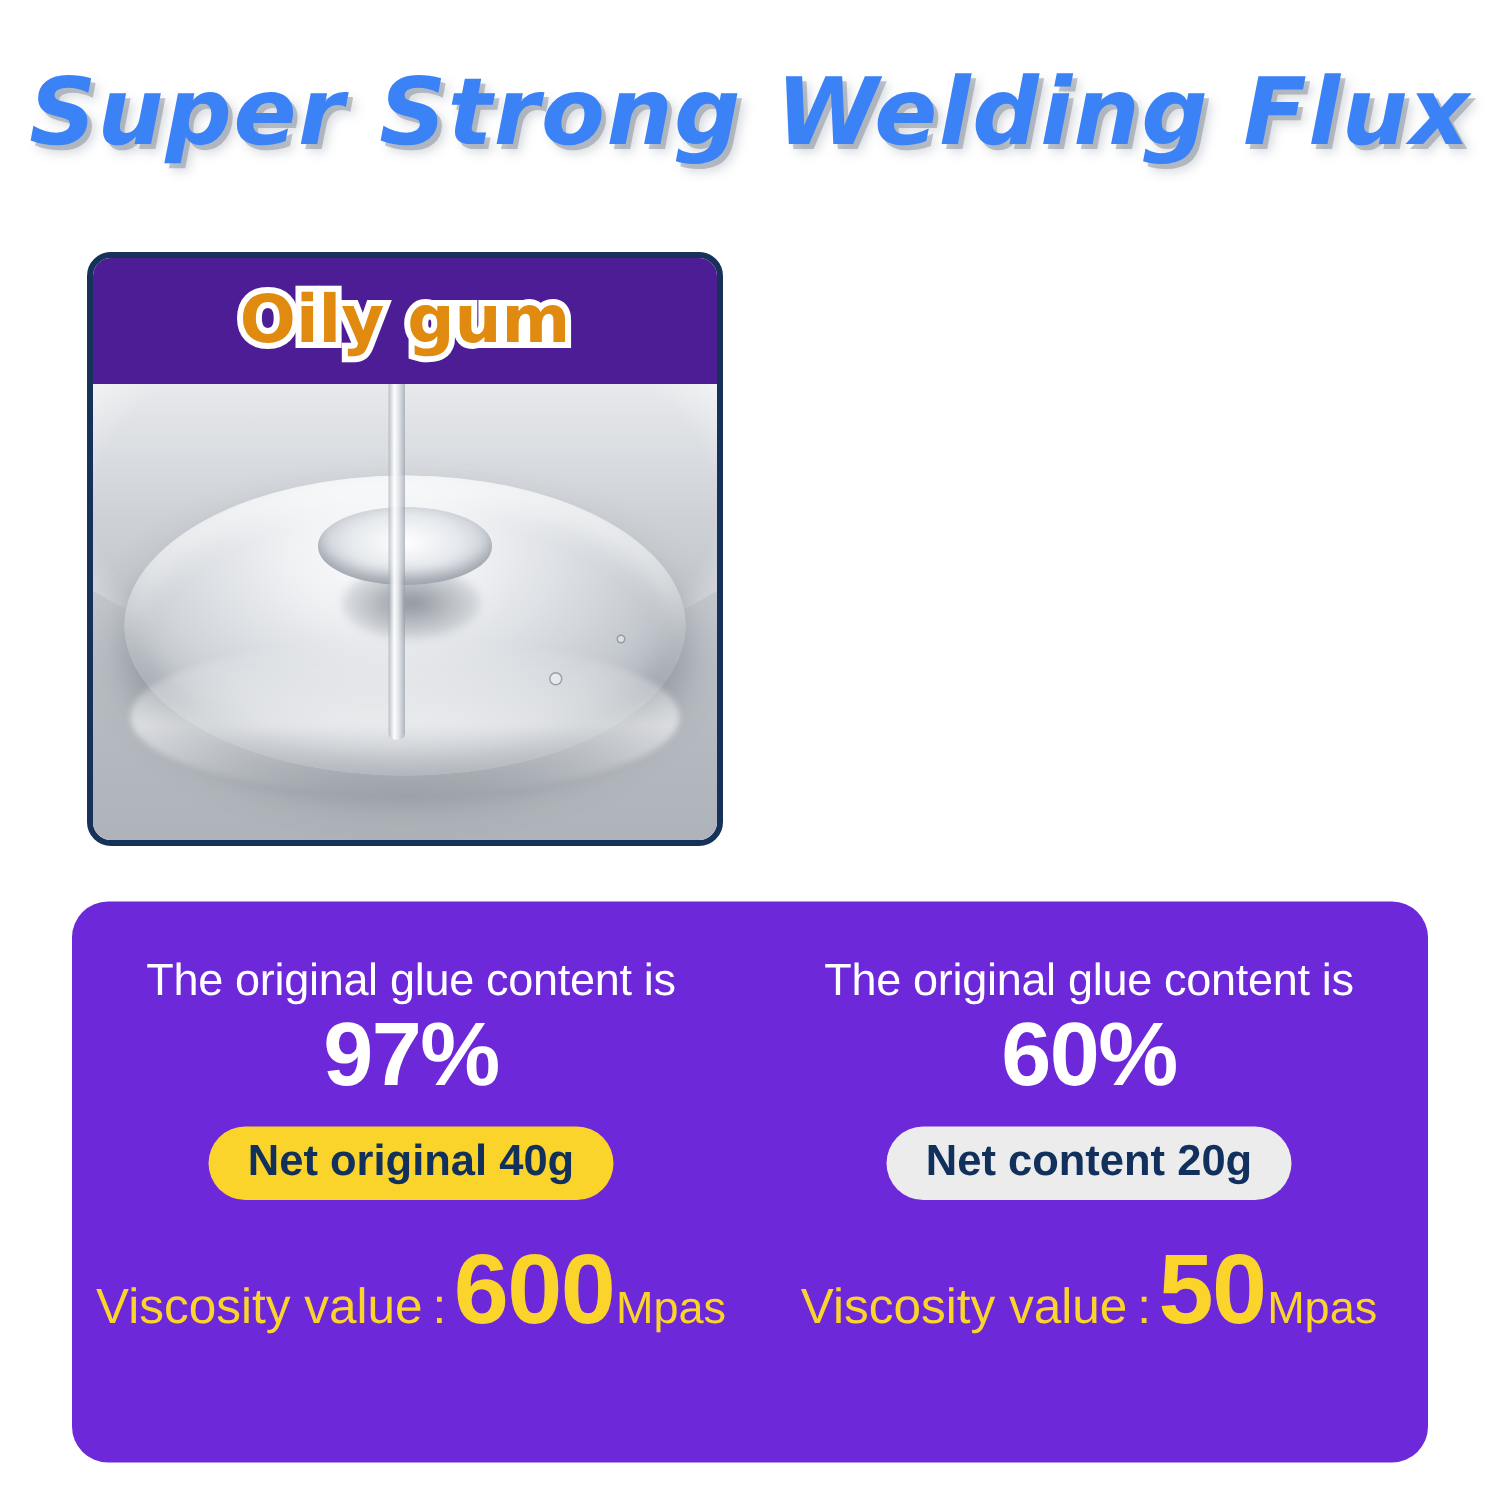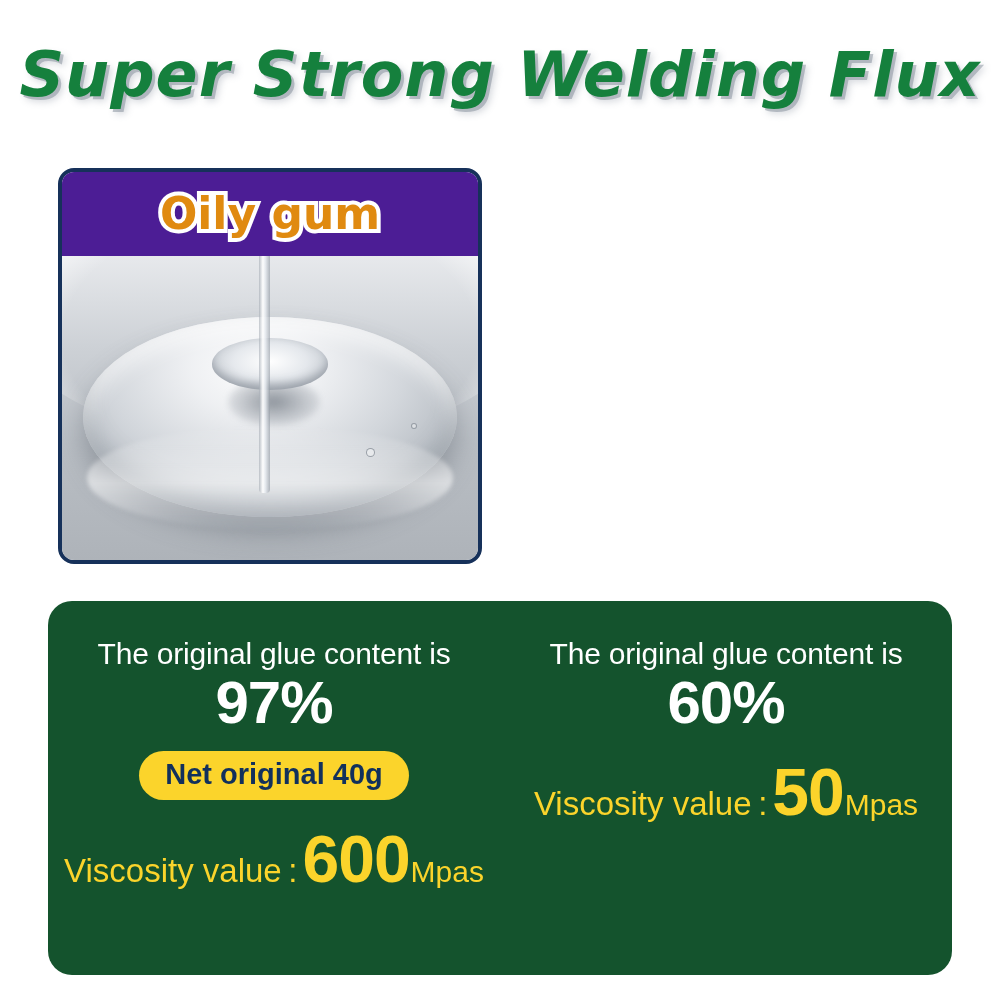--- a/index.html
+++ b/index.html
@@ -26,21 +26,21 @@
     align-items: center;
     justify-content: center;
     gap: 20px;
   }
   .title-text {
     font-family: "DejaVu Sans", sans-serif;
     font-size: 62px;
     font-weight: bold;
     font-style: italic;
     letter-spacing: 1px;
-    color: #15803d;
+    color: #3b82f6;
     -webkit-text-stroke: 7px #ffffff;
     paint-order: stroke fill;
     text-shadow:
        3px 3px 0 rgba(120,130,145,0.45),
        5px 5px 7px rgba(120,130,145,0.30);
     white-space: nowrap;
     line-height: 1;
   }
 
   
@@ -216,21 +216,21 @@
     border: 1.2px solid rgba(120,126,138,0.6);
   }
 
   
   .spec-card {
     position: absolute;
     left: 48px;
     top: 601px;
     width: 904px;
     height: 374px;
-    background: #14532d;
+    background: #6d28d9;
     border-radius: 24px;
     display: flex;
   }
   .spec-col {
     flex: 1 1 50%;
     padding: 36px 14px 0 14px;
     box-sizing: border-box;
     display: flex;
     flex-direction: column;
     align-items: center;
@@ -326,19 +326,20 @@
     <div class="visc-row">
       <span class="visc-label">Viscosity value :</span>
       <span class="visc-value">600</span>
       <span class="visc-unit">Mpas</span>
     </div>
   </div>
 
   <div class="spec-col">
     <div class="spec-caption">The original glue content is</div>
     <div class="spec-percent">60%</div>
+    <div class="net-pill plain">Net content 20g</div>
     <div class="visc-row">
       <span class="visc-label">Viscosity value :</span>
       <span class="visc-value">50</span>
       <span class="visc-unit">Mpas</span>
     </div>
   </div>
 </div>
 
 </body></html>

